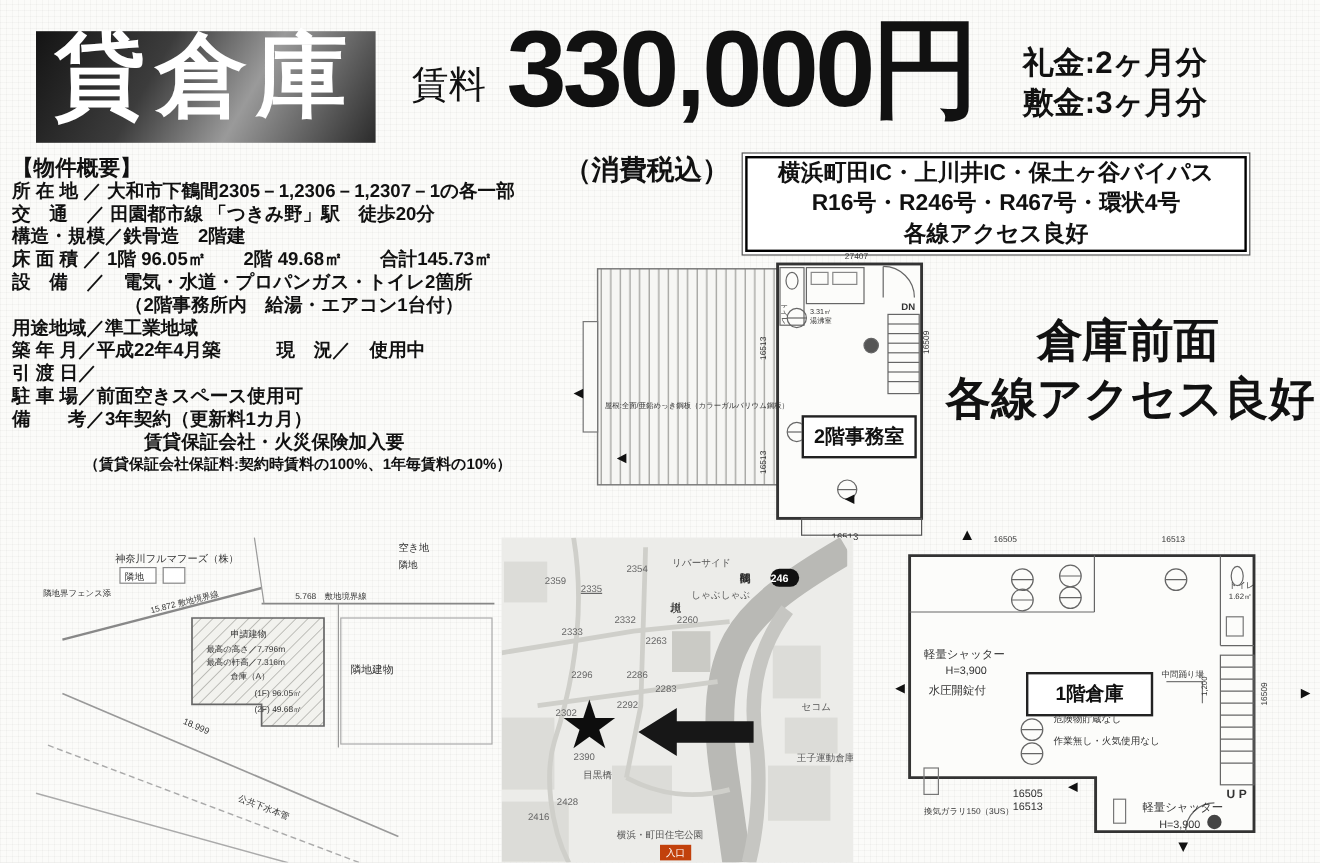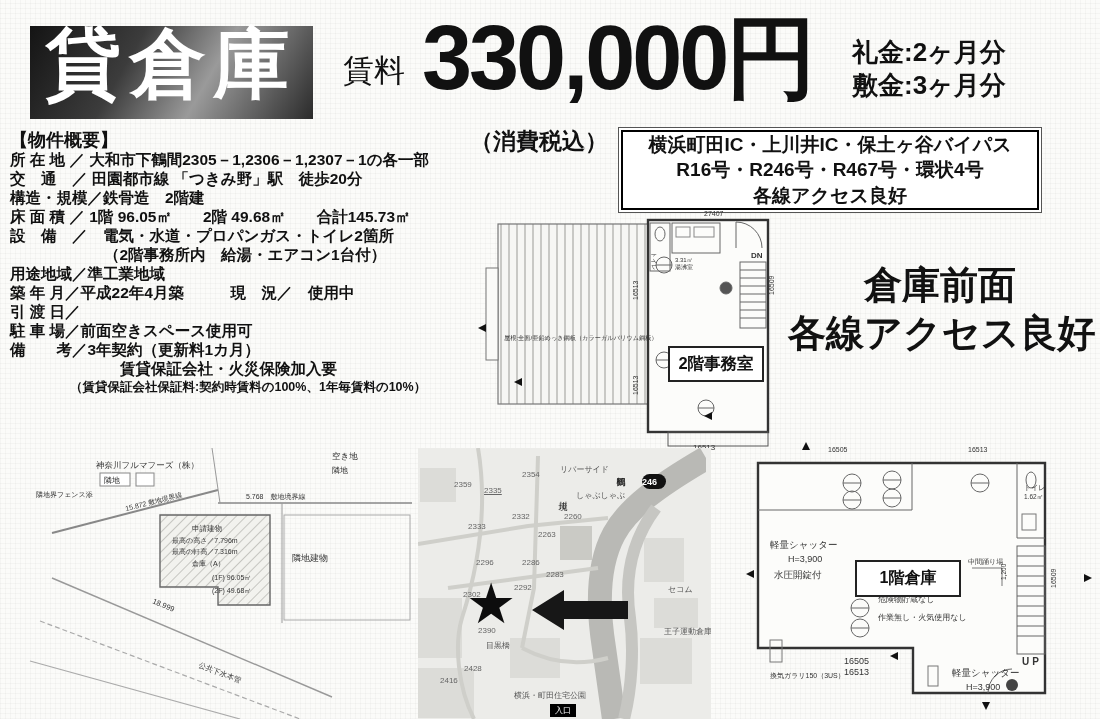--- a/index.html
+++ b/index.html
@@ -36,21 +36,21 @@
   .parking-note{left:788px;top:262px;width:304px;text-align:center;
     font-size:38px;font-weight:900;line-height:1.25;white-space:nowrap;}
   .plan-title{position:absolute;border:2px solid #222;background:#fff;
     display:flex;align-items:center;justify-content:center;font-weight:900;}
   svg text{font-family:"Liberation Sans","DejaVu Sans",sans-serif;fill:#333;}
   .map-area{left:418px;top:448px;width:293px;height:271px;background:#ecece9;overflow:hidden;}
   .map-lbl{position:absolute;font-size:8px;color:#555;white-space:nowrap;}
   .map-num{position:absolute;font-size:8px;color:#666;white-space:nowrap;}
   .badge-246{position:absolute;left:224px;top:26px;width:24px;height:15px;background:#111;border-radius:8px;
     color:#fff;font-size:9px;font-weight:700;display:flex;align-items:center;justify-content:flex-start;}
-  .gate-badge{position:absolute;left:132px;top:256px;background:#000000;color:#fff;font-size:8px;padding:1px 5px;}
+  .gate-badge{position:absolute;left:132px;top:256px;background:#c2410c;color:#fff;font-size:8px;padding:1px 5px;}
   .map-star{position:absolute;left:48px;top:128px;font-size:56px;color:#0d0d0d;line-height:1;}
   .vert{writing-mode:vertical-rl;text-orientation:upright;}
 </style>
 </head>
 <body>
 
 <div class="sheet">
 
   <div class="abs banner">
     <span>貸倉庫</span>

